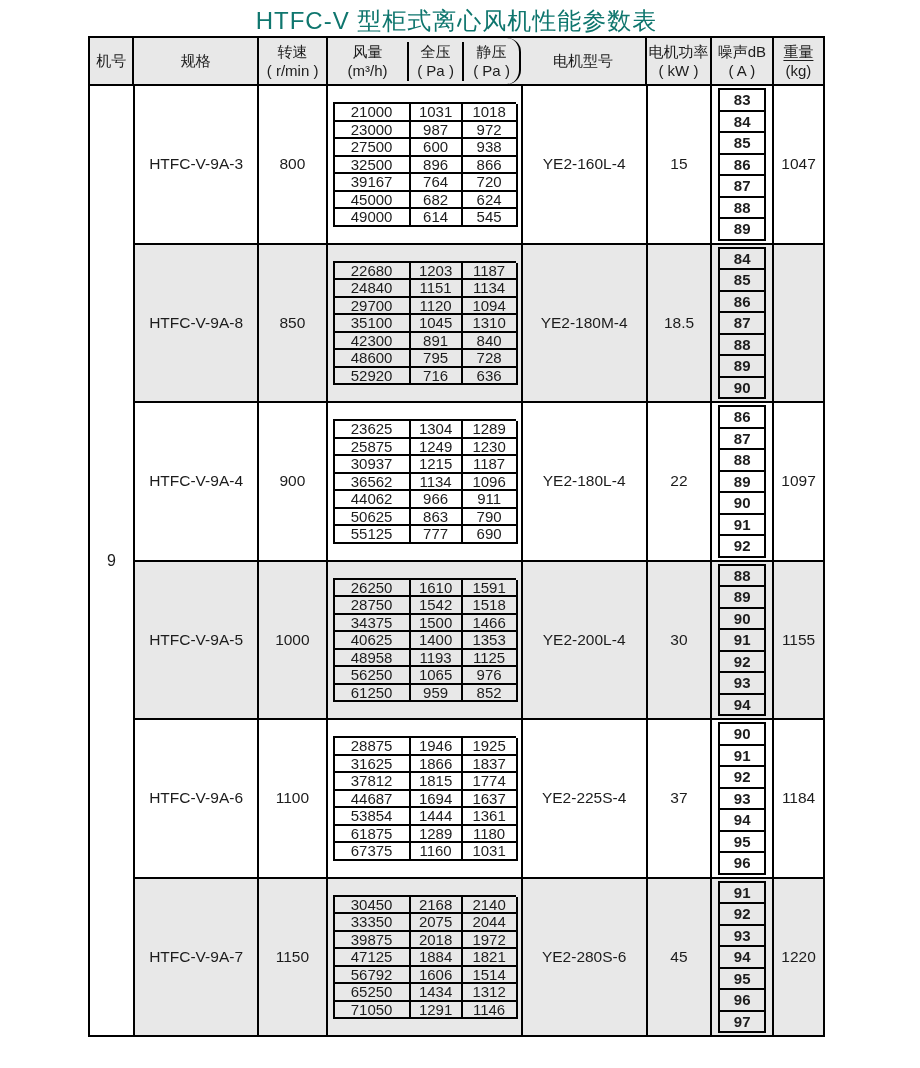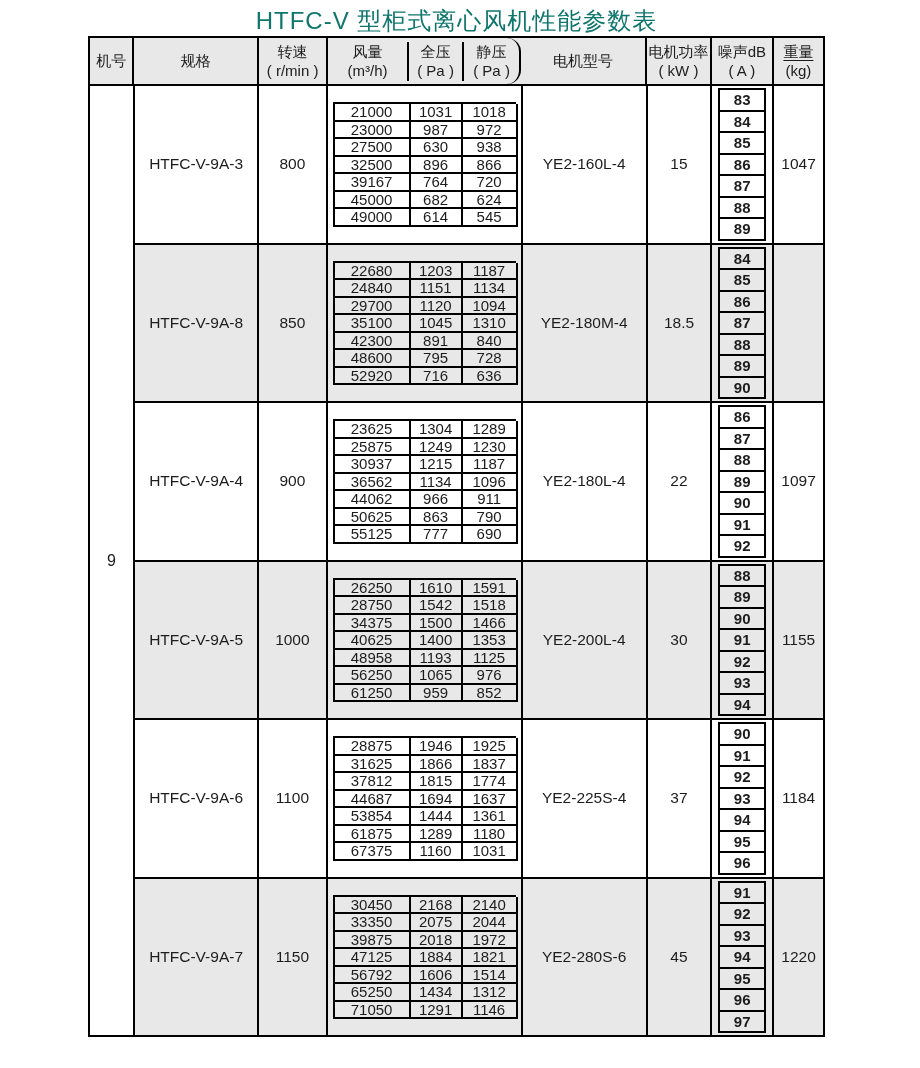--- a/index.html
+++ b/index.html
@@ -184,21 +184,21 @@
     <div class="bcell w-speed">800</div>
     <div class="bcell w-pgroup group">
       <div class="grid3">
                 <div class="scell">21000</div>
                 <div class="scell">1031</div>
                 <div class="scell">1018</div>
                 <div class="scell">23000</div>
                 <div class="scell">987</div>
                 <div class="scell">972</div>
                 <div class="scell">27500</div>
-                <div class="scell">630</div>
+                <div class="scell">600</div>
                 <div class="scell">938</div>
                 <div class="scell">32500</div>
                 <div class="scell">896</div>
                 <div class="scell">866</div>
                 <div class="scell">39167</div>
                 <div class="scell">764</div>
                 <div class="scell">720</div>
                 <div class="scell">45000</div>
                 <div class="scell">682</div>
                 <div class="scell">624</div>

